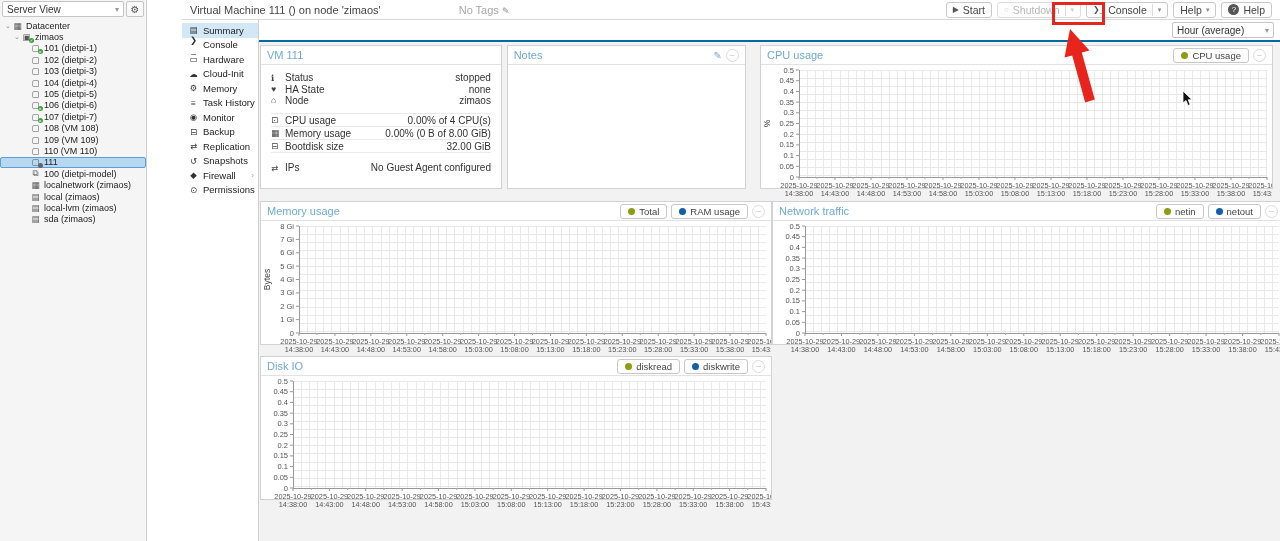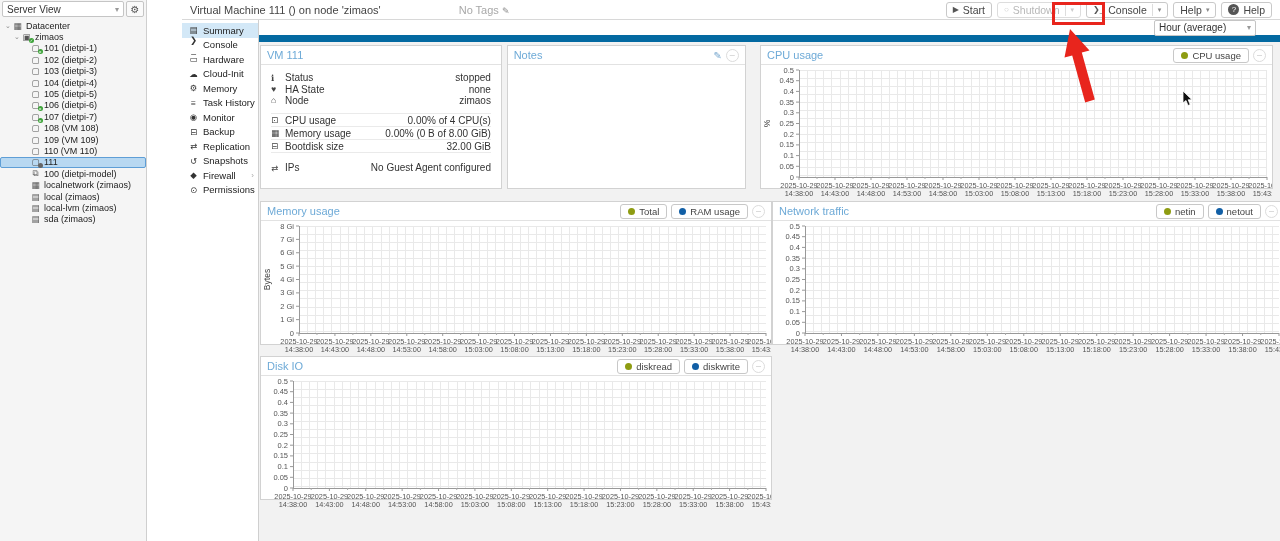--- a/index.html
+++ b/index.html
@@ -39,21 +39,21 @@
   .qmark { width:11px; height:11px; border-radius:50%; background:#555; color:#fff; font-size:8px; line-height:11px; text-align:center; }
 
   .body { flex:1; display:flex; min-height:0; }
   .nav-col { width:77px; background:#fff; border-right:1px solid #cfcfcf; padding-top:3px; }
   .nav-item { height:14.5px; display:flex; align-items:center; gap:4px; padding-left:6px; font-size:9.5px; color:#222; cursor:pointer; }
   .nav-item.selected { background:#d3e8f7; }
   .nav-icon { width:11px; text-align:center; font-size:8.5px; color:#333; }
   .nav-arrow { margin-left:auto; margin-right:4px; color:#aaa; font-size:8px; }
 
   .content-col { flex:1; display:flex; flex-direction:column; min-width:0; }
-  .content-toolbar { height:22px; background:#fff; border-bottom:7px solid #0369a1; display:flex; align-items:center; justify-content:flex-end; padding-right:24px; }
+  .content-toolbar { height:22px; background:#fff; border-bottom:2px solid #0369a1; display:flex; align-items:center; justify-content:flex-end; padding-right:6px; }
   .range-select { width:102px; height:16px; border:1px solid #c5c5c5; border-radius:2px; background:#fff; display:flex; align-items:center; justify-content:space-between; padding:0 4px; font-size:10px; color:#333; }
   .range-select .chev { color:#999; font-size:8px; }
   .content { flex:1; background:#f2f2f2; padding:3px 7px 6px 1px; overflow:hidden; }
   .prow { display:flex; margin-bottom:12px; }
   .panel { background:#fff; border:1px solid #d2d2d2; height:144px; display:flex; flex-direction:column; }
   .panel-header { height:19px; border-bottom:1px solid #e2e2e2; display:flex; align-items:center; padding:0 6px; gap:6px; }
   .panel-title { color:#6eaad7; font-size:11px; }
   .panel-tools { margin-left:auto; display:flex; align-items:center; gap:4px; }
   .legend-btn { border:1px solid #c8c8c8; border-radius:3px; background:#fff; display:flex; align-items:center; gap:4px; padding:1px 7px; font-size:9.5px; color:#444; }
   .dot { width:7px; height:7px; border-radius:50%; display:inline-block; }

